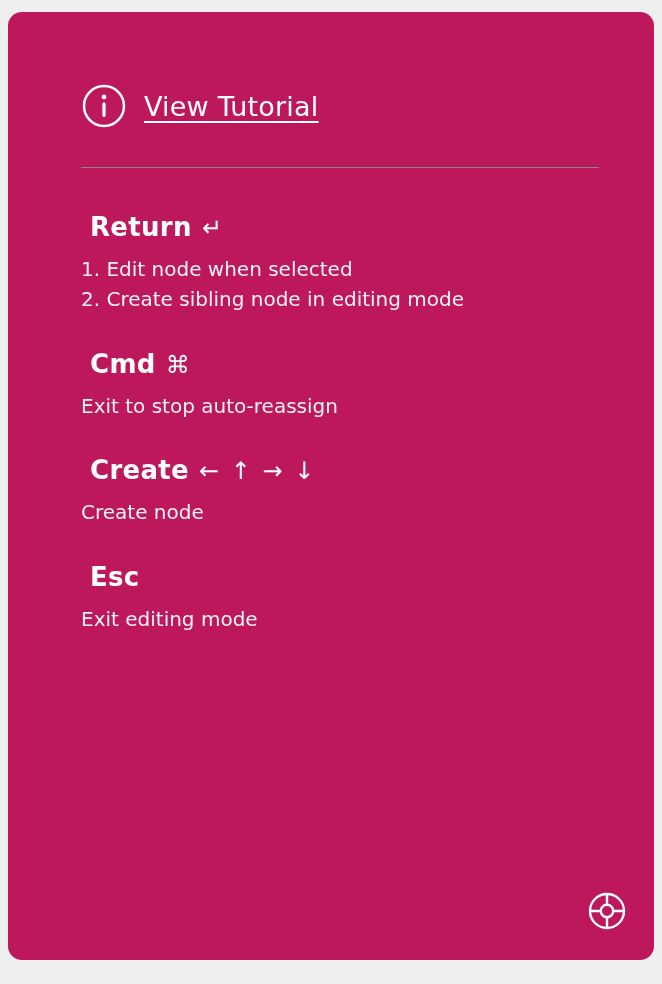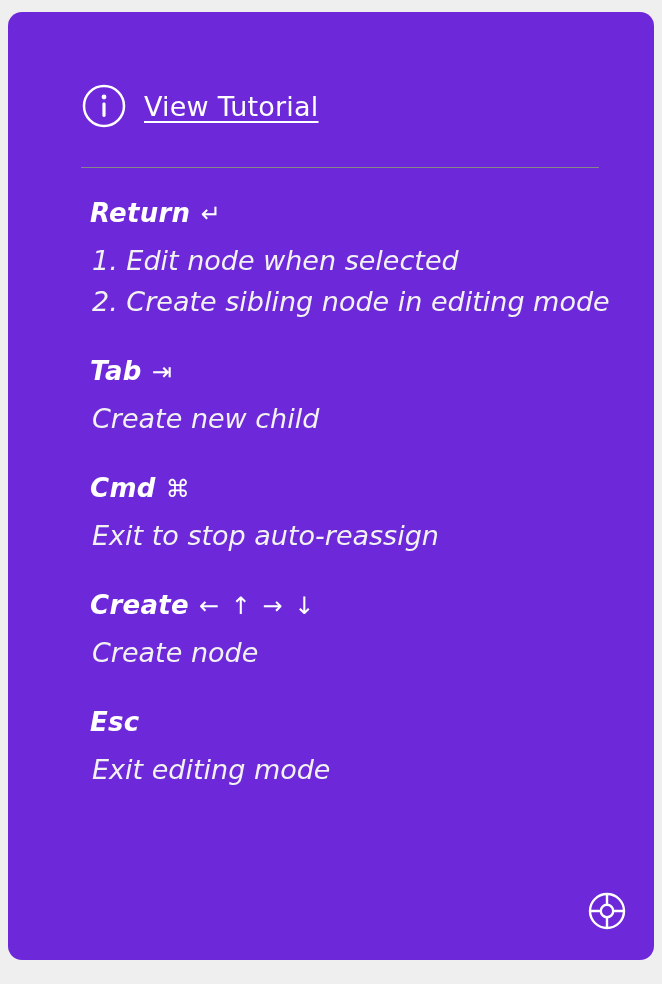--- a/index.html
+++ b/index.html
@@ -9,21 +9,21 @@
     width: 662px;
     height: 984px;
     font-family: "DejaVu Sans", sans-serif;
   }
   .panel {
     position: absolute;
     left: 8px;
     top: 12px;
     width: 646px;
     height: 948px;
-    background: #6d28d9;
+    background: #be185d;
     border-radius: 14px;
     box-sizing: border-box;
     overflow: hidden;
   }
   .tutorial-row {
     position: absolute;
     left: 74px;
     top: 72px;
     display: flex;
     align-items: center;
@@ -48,23 +48,22 @@
     position: absolute;
     left: 73px;
     top: 155px;
     width: 518px;
     height: 1px;
     background: #868686;
   }
   .shortcuts {
     position: absolute;
     left: 73px;
-    top: 186px;
+    top: 200px;
     width: 540px;
-    font-style: italic;
   }
   .shortcut {
     margin-bottom: 34px;
   }
   .shortcut:last-child { margin-bottom: 0; }
   .key-line {
     display: flex;
     align-items: baseline;
     gap: 10px;
     padding-left: 9px;
@@ -77,24 +76,23 @@
     letter-spacing: 0.3px;
   }
   .key-glyph {
     color: #ffffff;
     font-size: 24px;
     font-weight: normal;
     letter-spacing: 2px;
   }
   .desc {
     color: #f2f2f2;
-    font-size: 27px;
+    font-size: 20px;
     line-height: 1.52;
     font-weight: normal;
-    margin-left: 11px;
   }
   .desc-line { display: block; }
   .help-button {
     position: absolute;
     right: 28px;
     bottom: 30px;
     width: 38px;
     height: 38px;
     cursor: pointer;
   }
@@ -123,29 +121,20 @@
       <div class="key-line">
         <span class="key-name">Return</span>
         <span class="key-glyph">↵</span>
       </div>
       <div class="desc">
         <span class="desc-line">1. Edit node when selected</span>
         <span class="desc-line">2. Create sibling node in editing mode</span>
       </div>
     </div>
 
-    <div class="shortcut">
-      <div class="key-line">
-        <span class="key-name">Tab</span>
-        <span class="key-glyph">⇥</span>
-      </div>
-      <div class="desc">
-        <span class="desc-line">Create new child</span>
-      </div>
-    </div>
 
     <div class="shortcut">
       <div class="key-line">
         <span class="key-name">Cmd</span>
         <span class="key-glyph">⌘</span>
       </div>
       <div class="desc">
         <span class="desc-line">Exit to stop auto-reassign</span>
       </div>
     </div>

